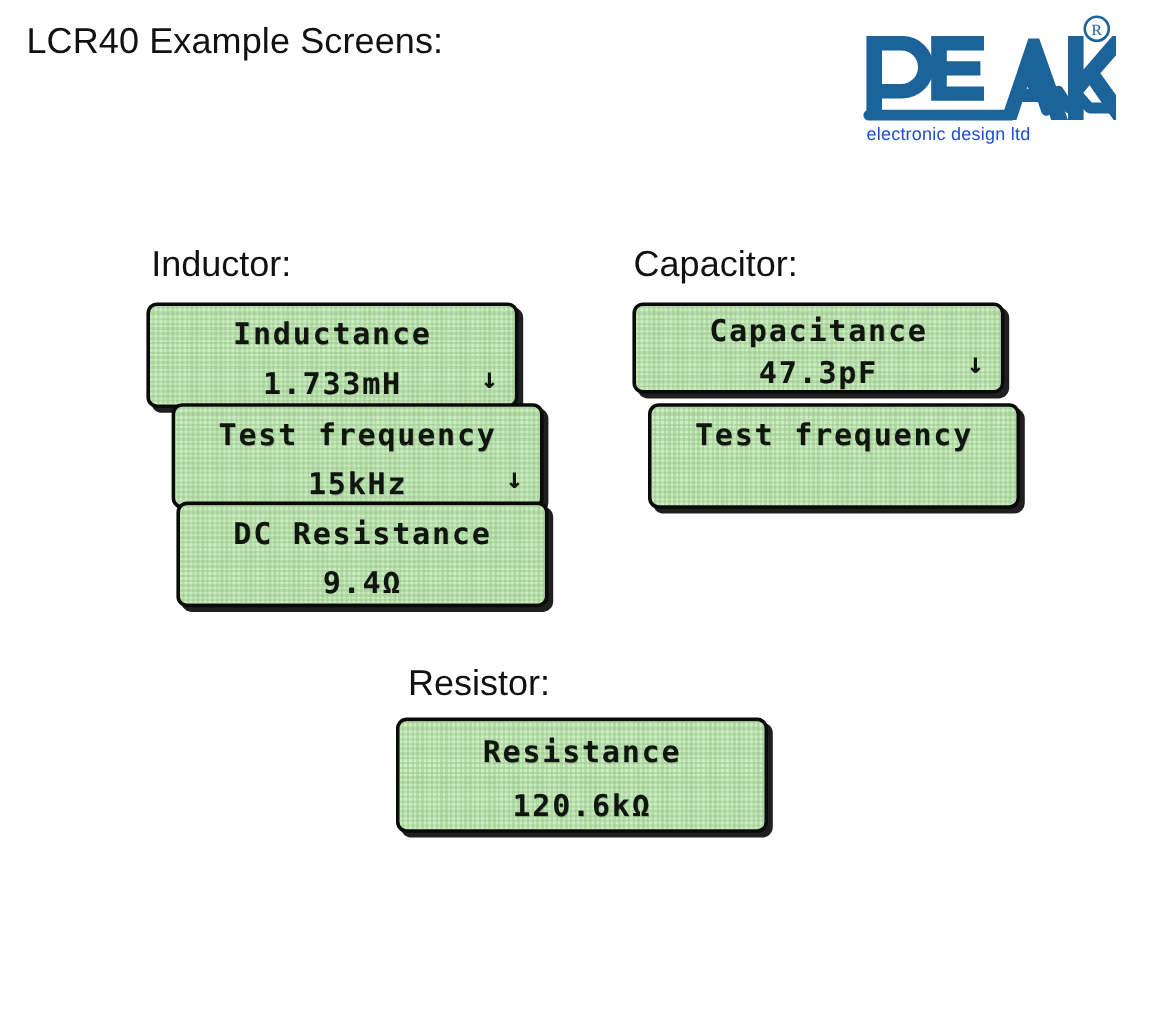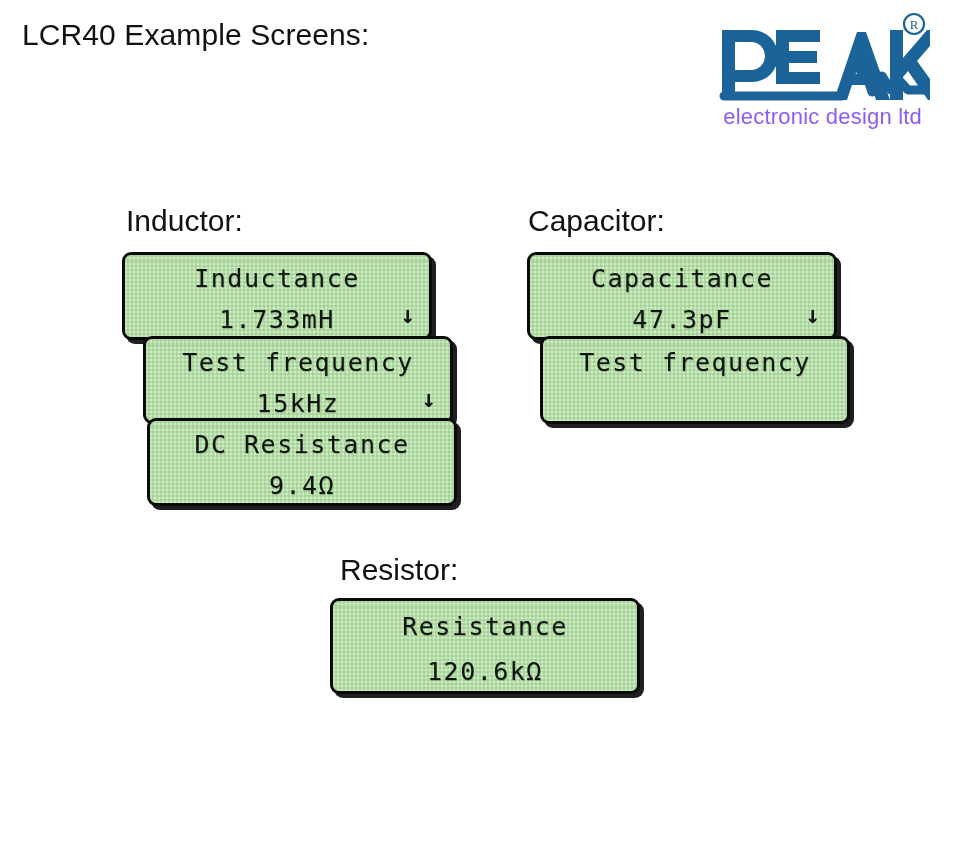--- a/index.html
+++ b/index.html
@@ -35,23 +35,22 @@
     top: 12px;
     width: 216px;
     height: 120px;
   }
   #brand-logo svg { display: block; }
   #brand-tagline {
     position: absolute;
     left: 722px;
     top: 104px;
     width: 200px;
-    text-align: right;
-    font-size: 22px;
-    color: #8b5cf6;
+    font-size: 15px;
+    color: #1d4ed8;
     letter-spacing: 0.2px;
     white-space: nowrap;
   }
 
   
   .section-heading {
     position: absolute;
     font-size: 30px;
     font-weight: 400;
     color: #111111;
@@ -88,21 +87,21 @@
   }
   .lcd-line {
     position: relative;
     z-index: 2;
     height: 50%;
     display: flex;
     align-items: center;
     justify-content: center;
     font-family: "DejaVu Sans Mono", "Liberation Mono", monospace;
     font-size: 25px;
-    font-weight: 400;
+    font-weight: 700;
     letter-spacing: 1.5px;
     color: #101510;
     text-shadow: 0.5px 0.5px 0 rgba(60,90,55,0.35);
     white-space: pre;
   }
   .lcd-line.top { padding-top: 3px; }
   .lcd-line.bottom { padding-bottom: 2px; }
   .lcd-arrow {
     position: absolute;
     right: 14px;
@@ -113,21 +112,21 @@
     font-weight: 700;
     line-height: 1;
     color: #101510;
   }
 
   
   #lcd-inductance      { left: 122px; top: 252px; width: 310px; height: 88px; z-index: 5; }
   #lcd-ind-frequency   { left: 143px; top: 336px; width: 310px; height: 88px; z-index: 6; }
   #lcd-ind-dcr         { left: 147px; top: 418px; width: 310px; height: 88px; z-index: 7; }
 
-  #lcd-capacitance     { left: 527px; top: 252px; width: 310px; height: 88px; z-index: 5; }
+  #lcd-capacitance     { left: 527px; top: 252px; width: 310px; height: 76px; z-index: 5; }
   #lcd-cap-frequency   { left: 540px; top: 336px; width: 310px; height: 88px; z-index: 6; }
 
   #lcd-resistance      { left: 330px; top: 598px; width: 310px; height: 96px; z-index: 5; }
 </style>
 </head>
 <body>
 
 <div id="page-title">LCR40 Example Screens:</div>
 
 <div id="brand-logo">

